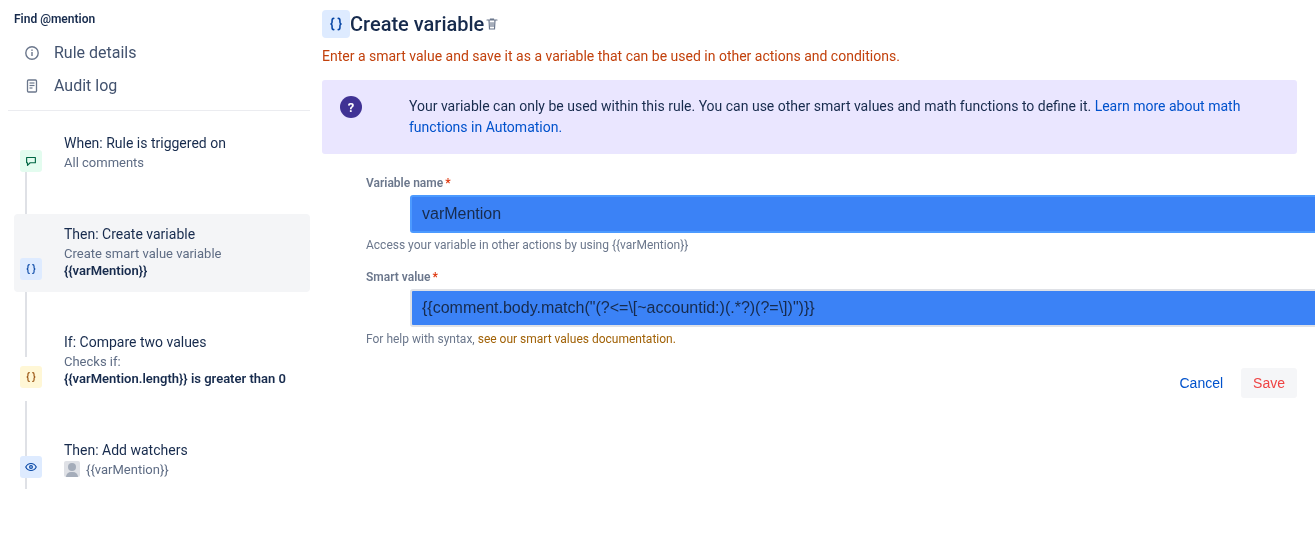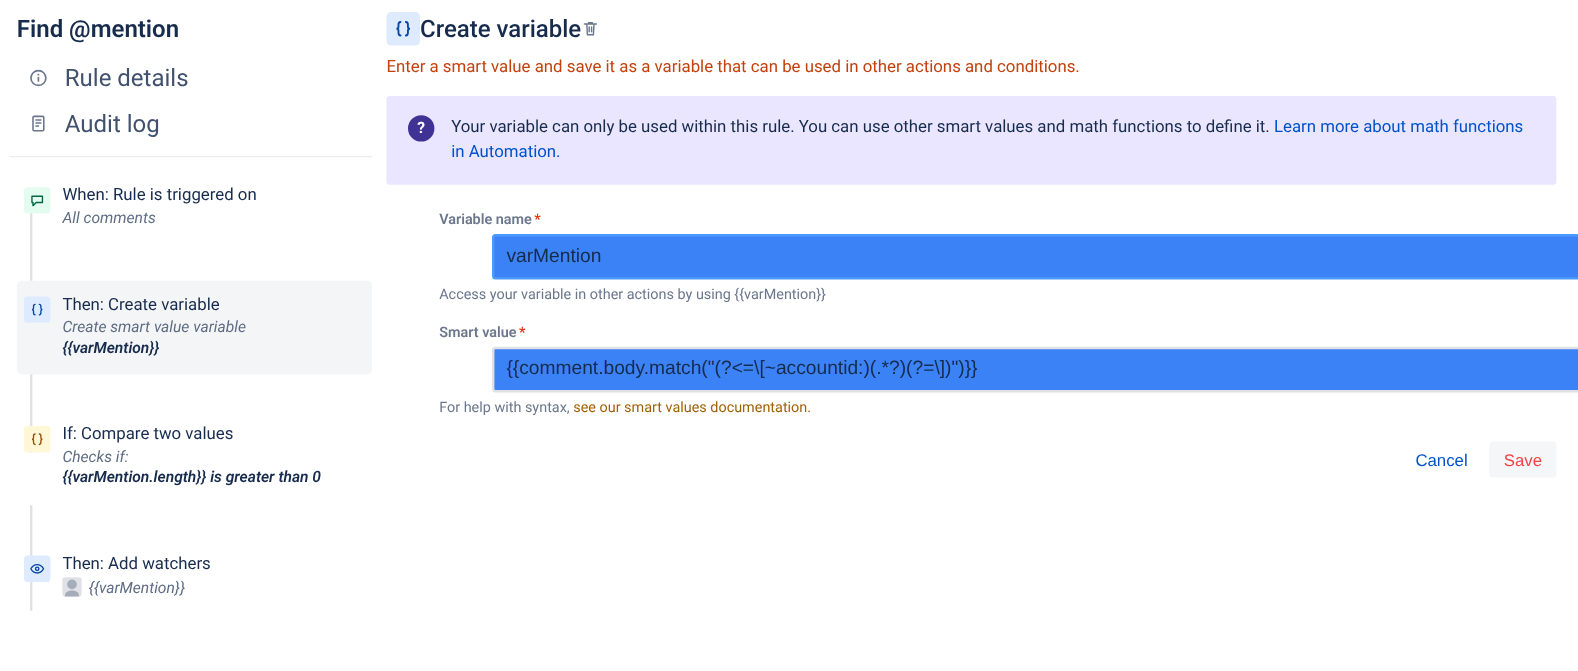--- a/index.html
+++ b/index.html
@@ -1,49 +1,49 @@
 <!DOCTYPE html>
 <html><head>
 <meta charset="utf-8">
 <style>
 * { box-sizing: border-box; margin: 0; padding: 0; }
 body { font-family: -apple-system, BlinkMacSystemFont, "Segoe UI", Roboto, sans-serif; font-size: 14px; color: #172B4D; background: #fff; width: 1315px; height: 559px; display: flex; }
 .sidebar { width: 310px; padding: 8px 0 8px 8px; }
-.rule-title { font-size: 20px; font-weight: 600; color: #172B4D; padding: 4px 8px 10px 6px; }
+.rule-title { font-size: 12px; font-weight: 600; color: #172B4D; padding: 4px 8px 10px 6px; }
 .nav-item { display: flex; align-items: center; gap: 14px; padding: 7px 8px 7px 16px; color: #42526E; cursor: pointer; }
 .nav-item .nav-icon { width: 16px; height: 16px; display: flex; align-items: center; justify-content: center; color: #6B778C; }
-.nav-item .nav-label { font-size: 20px; color: #42526E; }
+.nav-item .nav-label { font-size: 16px; color: #42526E; }
 .divider { border: none; border-top: 1px solid #EBECF0; margin: 8px 0 12px 0; }
 .steps { position: relative; padding-left: 6px; }
-.step { display: flex; gap: 10px; padding: 12px 10px 12px 6px; border-radius: 4px; cursor: pointer; align-items: flex-start; position: relative; margin-bottom: 30px; }
+.step { display: flex; gap: 22px; padding: 12px 10px 12px 6px; border-radius: 4px; cursor: pointer; align-items: flex-end; position: relative; margin-bottom: 30px; }
 .step:last-child { margin-bottom: 0; }
 .step.selected { background: #F4F5F7; }
 .step-icon { width: 22px; height: 22px; border-radius: 3px; display: flex; align-items: center; justify-content: center; flex-shrink: 0; margin-top: 1px; }
 .icn-trigger { background: #E3FCEF; color: #006644; }
 .icn-action-blue { background: #DEEBFF; color: #0747A6; }
 .icn-action-yellow { background: #FFF7D6; color: #974F0C; }
 .step-body { flex: 1; min-width: 0; }
 .step-title { font-size: 14px; color: #172B4D; margin-bottom: 3px; }
-.step-desc { font-size: 13px; color: #5E6C84; line-height: 1.35; font-style: italic; }
+.step-desc { font-size: 13px; color: #5E6C84; line-height: 1.35; }
 .step-desc b { color: #172B4D; font-weight: 600; }
 .connector { position: absolute; left: 17px; width: 2px; background: #DFE1E6; z-index: 0; }
 .steps .step { z-index: 1; }
 .avatar-ph { display: inline-block; width: 16px; height: 16px; background: #DFE1E6; border-radius: 2px; vertical-align: -3px; margin-right: 6px; position: relative; }
 .avatar-ph::before { content: ''; position: absolute; top: 2px; left: 4px; width: 8px; height: 8px; border-radius: 50%; background: #A5ADBA; }
 .avatar-ph::after { content: ''; position: absolute; bottom: 0; left: 2px; width: 12px; height: 5px; border-radius: 5px 5px 0 0; background: #A5ADBA; }
 
 .main { flex: 1; padding: 10px 18px 10px 12px; }
 .main-header { display: flex; align-items: center; margin-bottom: 10px; }
 .header-icon { width: 28px; height: 28px; border-radius: 4px; background: #DEEBFF; color: #0747A6; display: flex; align-items: center; justify-content: center; }
 .main-title { font-size: 20px; font-weight: 500; color: #172B4D; }
 .trash-btn { color: #6B778C; cursor: pointer; display: flex; align-items: center; }
 .main-subtitle { font-size: 14px; color: #c2410c; margin-bottom: 16px; }
 .info-panel { background: #EAE6FF; border-radius: 3px; padding: 16px 18px; display: flex; gap: 14px; align-items: flex-start; margin-bottom: 22px; }
 .info-icon { width: 22px; height: 22px; border-radius: 50%; background: #403294; color: #fff; display: flex; align-items: center; justify-content: center; font-weight: 700; flex-shrink: 0; font-size: 13px; }
-.info-text { font-size: 14px; color: #172B4D; line-height: 1.5; }
+.info-text { font-size: 14px; color: #172B4D; line-height: 1.5; margin-left: 33px; }
 .info-text a { color: #0052CC; text-decoration: none; }
 .field { margin-bottom: 18px; padding-left: 44px; }
 .field-label { font-size: 12px; font-weight: 600; color: #6B778C; margin-bottom: 5px; display: block; }
 .req { color: #DE350B; margin-left: 2px; }
 .input { width: 100%; border: 2px solid #4C9AFF; border-radius: 3px; padding: 8px 10px; font-size: 16px; color: #172B4D; background: #3b82f6; outline: none; margin-left: 44px; }
 .input.plain { border: 2px solid #DFE1E6; }
 .field-help { font-size: 12px; color: #6B778C; margin-top: 5px; }
 .field-help a { color: #a16207; text-decoration: none; }
 .actions { display: flex; justify-content: flex-end; gap: 6px; margin-top: 22px; }
 .btn { padding: 7px 12px; border-radius: 3px; font-size: 14px; font-weight: 500; border: none; cursor: pointer; }

